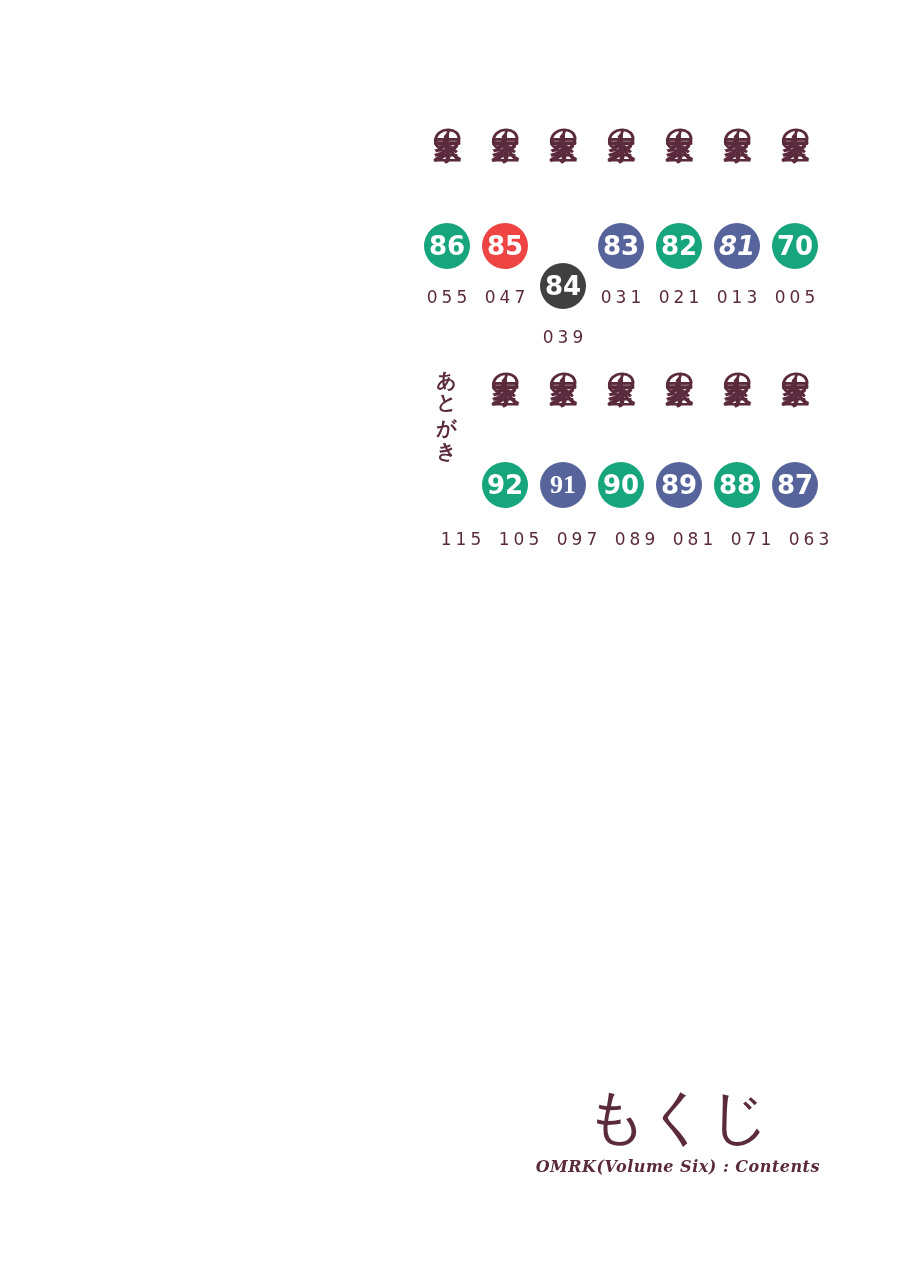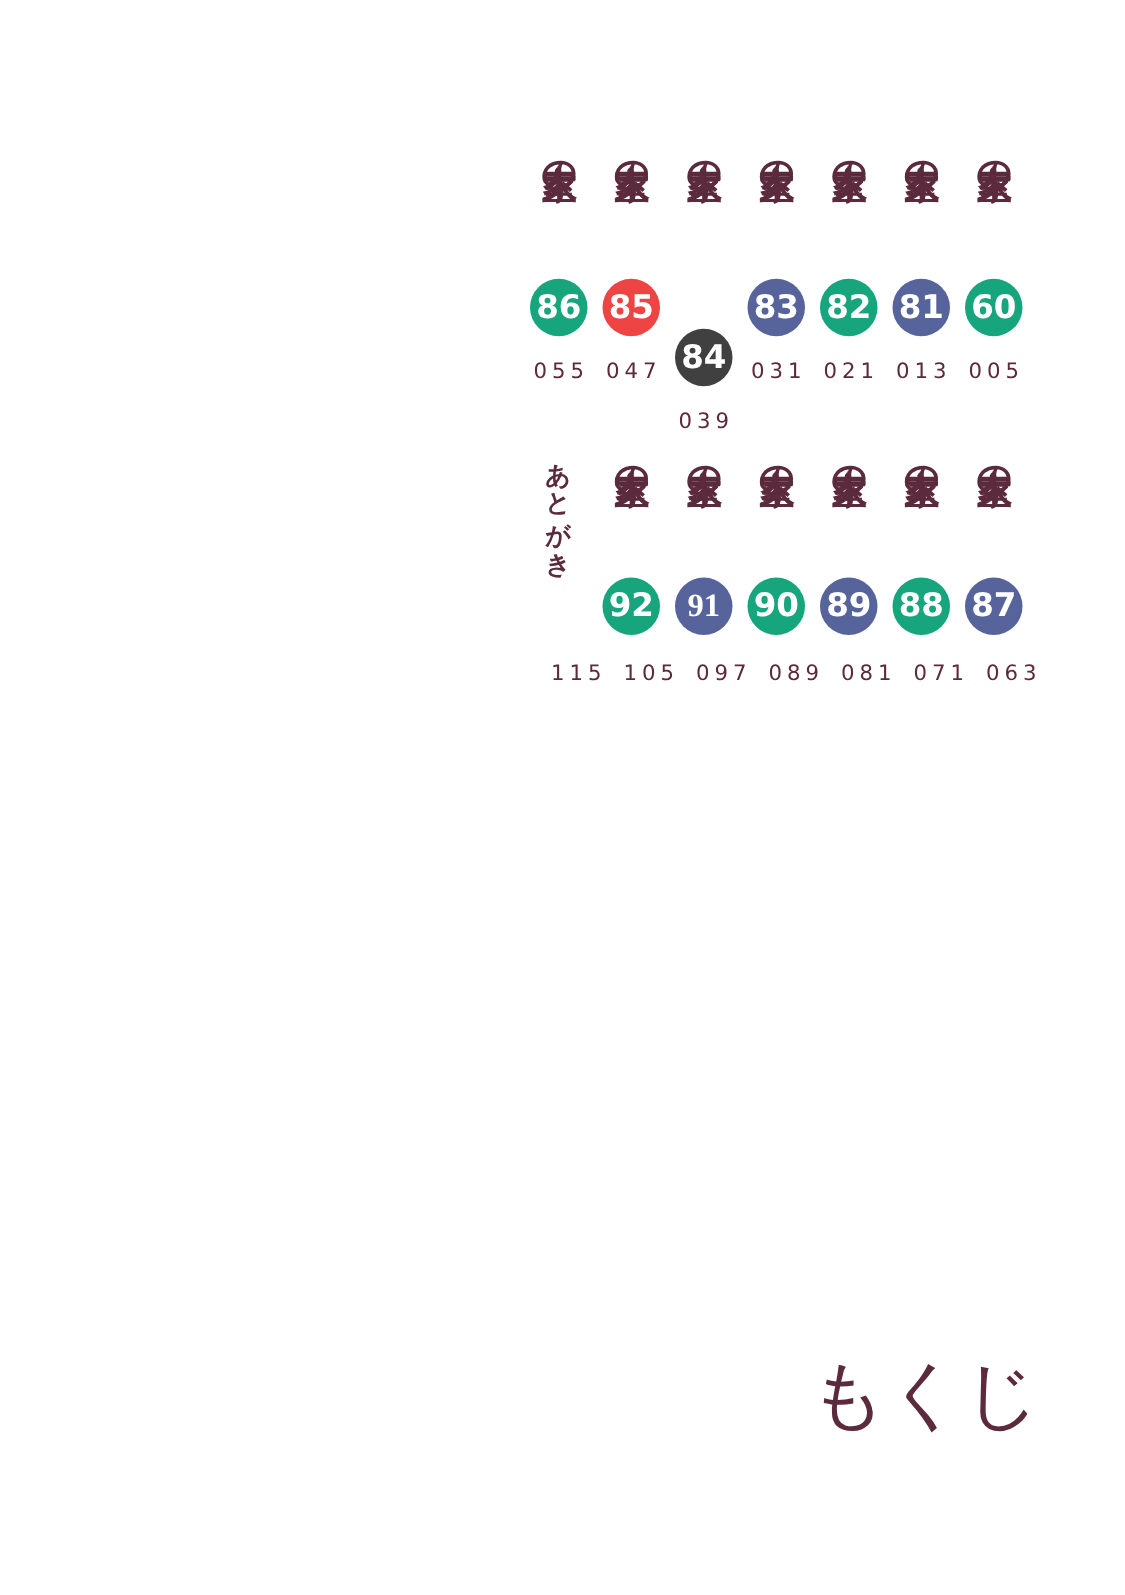--- a/index.html
+++ b/index.html
@@ -59,21 +59,21 @@
     font-size: 17px;
     letter-spacing: 4px;
     text-indent: 4px;
     color: #5b2b3d;
     white-space: nowrap;
   }
   .row2 .pagenum { margin-top: 21px; margin-left: 28px; }
   .footer {
     position: absolute;
     top: 1082px;
-    right: 68px;
+    right: 80px;
     text-align: center;
     color: #5b2b3d;
   }
   .footer-title {
     font-family: "DejaVu Serif", serif;
     font-size: 60px;
     line-height: 1.15;
   }
   .footer-sub {
     margin-top: 6px;
@@ -110,26 +110,26 @@
       <div class="badge" style="background-color: rgb(86, 100, 155);">83</div>
       <div class="pagenum">031</div>
     </div>
     <div class="col">
       <div class="title-v">大室家の</div>
       <div class="badge" style="background-color: rgb(22, 165, 124);">82</div>
       <div class="pagenum">021</div>
     </div>
     <div class="col">
       <div class="title-v">大室家の</div>
-      <div class="badge" style="background-color: rgb(86, 100, 155);">81</div>
+      <div class="badge" style="background-color: rgb(86, 100, 155); font-style: italic;">81</div>
       <div class="pagenum">013</div>
     </div>
     <div class="col">
       <div class="title-v">大室家の</div>
-      <div class="badge" style="background-color: rgb(22, 165, 124);">60</div>
+      <div class="badge" style="background-color: rgb(22, 165, 124);">70</div>
       <div class="pagenum">005</div>
     </div>
   </div>
 
   <div class="toc-row row2">
     <div class="col">
       <div class="title-v small">あとがき</div>
       <div class="badge placeholder"></div>
       <div class="pagenum">115</div>
     </div>
@@ -160,15 +160,16 @@
     </div>
     <div class="col">
       <div class="title-v">大室家の</div>
       <div class="badge" style="background-color: rgb(86, 100, 155);">87</div>
       <div class="pagenum">063</div>
     </div>
   </div>
 
   <div class="footer">
     <div class="footer-title">もくじ</div>
+    <div class="footer-sub">OMRK(Volume Six) : Contents</div>
   </div>
 
 </div>
 
 </body></html>

